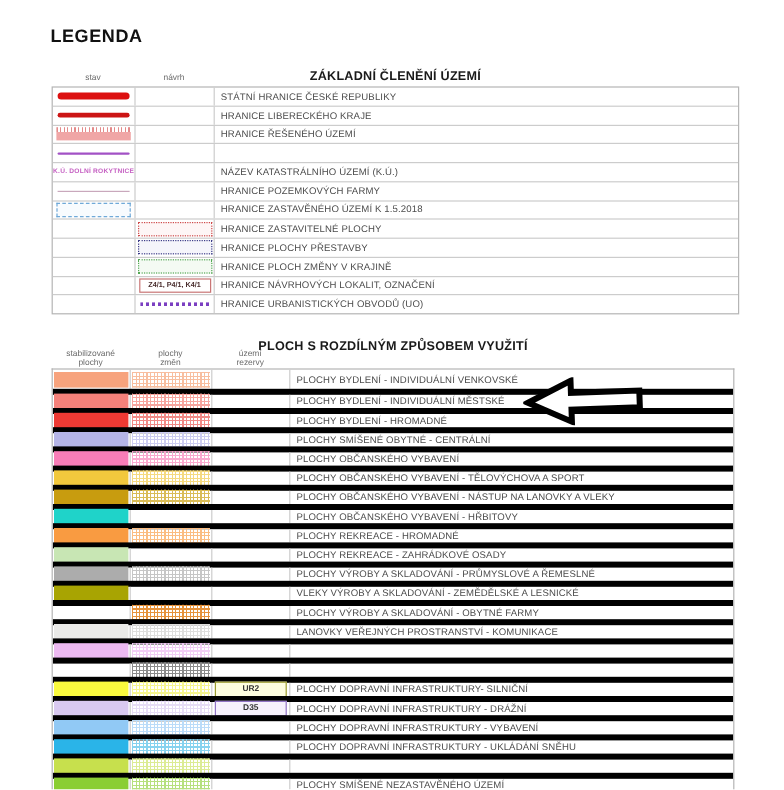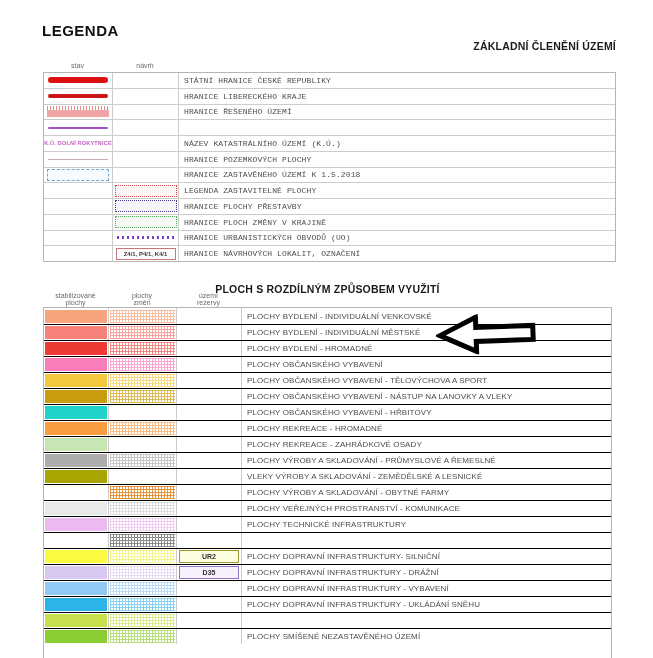--- a/index.html
+++ b/index.html
@@ -3,46 +3,46 @@
 <meta charset="utf-8">
 <style>
   html,body{margin:0;padding:0;}
   body{
     width:653px;height:658px;background:#ffffff;overflow:hidden;position:relative;
     font-family:"Liberation Sans", sans-serif;color:#4d4d4d;
   }
   .abs{position:absolute;}
   #legend-title{left:42px;top:22px;font-size:15px;font-weight:bold;color:#111;letter-spacing:.5px;}
   .section-title{font-size:10.5px;font-weight:bold;color:#1a1a1a;text-align:center;letter-spacing:.2px;}
-  #s1-title{left:43px;top:40px;width:573px;text-align:right;}
+  #s1-title{left:43px;top:58px;width:573px;}
   #s2-title{left:43px;top:283px;width:569px;}
   .colhead{font-size:7px;color:#6a6a6a;text-align:center;line-height:7px;}
   
   #t1{left:43px;top:72px;width:573px;height:190px;border:1px solid #b5b5b5;box-sizing:border-box;display:flex;flex-direction:column;}
   #t1 .row{flex:1;display:flex;border-top:1px solid #cccccc;min-height:0;}
   #t1 .row:first-child{border-top:none;}
   #t1 .c-stav{width:69px;border-right:1px solid #cccccc;display:flex;align-items:center;justify-content:center;box-sizing:border-box;}
   #t1 .c-navrh{width:66px;border-right:1px solid #cccccc;display:flex;align-items:center;justify-content:center;box-sizing:border-box;}
-  #t1 .c-label{flex:1;display:flex;align-items:center;padding-left:5px;font-size:8px;letter-spacing:.1px;white-space:nowrap;overflow:hidden;font-family:Liberation Mono, monospace;}
+  #t1 .c-label{flex:1;display:flex;align-items:center;padding-left:5px;font-size:8px;letter-spacing:.1px;white-space:nowrap;overflow:hidden;}
   
   .sw{box-sizing:border-box;}
   .band-thick{width:60px;height:6px;border-radius:3px;}
   .band{width:60px;height:4px;border-radius:2px;}
   .band-duo{width:62px;height:11px;background-image:repeating-linear-gradient(90deg,var(--c2) 0 1px,transparent 1px 3px),linear-gradient(var(--c1),var(--c1));background-size:100% 4px,100% 7px;background-position:0 0,0 4px;background-repeat:no-repeat;}
   .hline{width:60px;height:2px;border-radius:1px;}
   .thinline{width:60px;height:1px;}
   .ku-text{font-size:5.5px;letter-spacing:.2px;white-space:nowrap;font-weight:bold;}
   .rect{width:62px;height:12px;background:#fff;}
   .rect.dashed{border:1px dashed;}
   .rect.dotted{border:1px dotted;}
   .dotline{width:58px;height:3px;background:repeating-linear-gradient(90deg,var(--c) 0 2px,transparent 2px 5px);}
   .label-box{width:60px;height:12px;border:1.5px solid;background:#fff;font-size:6px;font-weight:bold;color:#4a2e2e;display:flex;align-items:center;justify-content:center;white-space:nowrap;}
   
   #t2{left:43px;top:307px;width:569px;height:351px;border:1px solid #b5b5b5;border-bottom:none;box-sizing:border-box;display:flex;flex-direction:column;overflow:hidden;}
-  #t2 .row{height:16px;flex:0 0 16px;display:flex;border-top:1px solid #000000;box-sizing:border-box;}
+  #t2 .row{height:16px;flex:0 0 16px;display:flex;border-top:5px solid #000000;box-sizing:border-box;}
   #t2 .row:first-child{border-top:none;}
   #t2 .c-stav{width:65px;border-right:1px solid #cccccc;display:flex;align-items:center;justify-content:center;box-sizing:border-box;}
   #t2 .c-zmen{width:68px;border-right:1px solid #cccccc;display:flex;align-items:center;justify-content:center;box-sizing:border-box;}
   #t2 .c-rez{width:65px;border-right:1px solid #cccccc;display:flex;align-items:center;justify-content:center;box-sizing:border-box;}
   #t2 .c-label{flex:1;display:flex;align-items:center;padding-left:5px;font-size:8px;letter-spacing:.1px;white-space:nowrap;overflow:hidden;}
   .fill-sw{width:62px;height:13px;}
   .hatch-sw{width:65px;height:13px;background-image:repeating-linear-gradient(0deg,var(--hc) 0 1px,transparent 1px 3px),repeating-linear-gradient(90deg,var(--hc) 0 1px,transparent 1px 3px);}
   .rez-box{width:58px;height:11px;border:1.5px solid;display:flex;align-items:center;justify-content:center;font-size:7px;font-weight:bold;color:#333;}
   
   #t1-head-stav{left:43px;top:62px;width:69px;}
@@ -94,63 +94,63 @@
         <div class="sw ku-text" style="color: rgb(197, 95, 194);">K.Ú. DOLNÍ ROKYTNICE</div>
       </div>
       <div class="c-navrh"></div>
       <div class="c-label">NÁZEV KATASTRÁLNÍHO ÚZEMÍ (K.Ú.)</div>
     </div>
     <div class="row">
       <div class="c-stav">
         <div class="sw thinline" style="background: rgb(201, 168, 188);"></div>
       </div>
       <div class="c-navrh"></div>
-      <div class="c-label">HRANICE POZEMKOVÝCH PLOCHY</div>
+      <div class="c-label">HRANICE POZEMKOVÝCH FARMY</div>
     </div>
     <div class="row">
       <div class="c-stav">
         <div class="sw rect dashed" style="border-color: rgb(111, 169, 216); background: rgb(248, 251, 254);"></div>
       </div>
       <div class="c-navrh"></div>
       <div class="c-label">HRANICE ZASTAVĚNÉHO ÚZEMÍ K 1.5.2018</div>
     </div>
     <div class="row">
       <div class="c-stav"></div>
       <div class="c-navrh">
         <div class="sw rect dotted" style="border-color: rgb(206, 74, 74); background: rgb(254, 246, 246);"></div>
       </div>
-      <div class="c-label">LEGENDA ZASTAVITELNÉ PLOCHY</div>
+      <div class="c-label">HRANICE ZASTAVITELNÉ PLOCHY</div>
     </div>
     <div class="row">
       <div class="c-stav"></div>
       <div class="c-navrh">
         <div class="sw rect dotted" style="border-color: rgb(60, 60, 136); background: rgb(245, 245, 251);"></div>
       </div>
       <div class="c-label">HRANICE PLOCHY PŘESTAVBY</div>
     </div>
     <div class="row">
       <div class="c-stav"></div>
       <div class="c-navrh">
         <div class="sw rect dotted" style="border-color: rgb(85, 168, 85); background: rgb(244, 250, 243);"></div>
       </div>
       <div class="c-label">HRANICE PLOCH ZMĚNY V KRAJINĚ</div>
     </div>
     <div class="row">
       <div class="c-stav"></div>
       <div class="c-navrh">
+        <div class="sw label-box" style="border-color: rgb(201, 117, 117);">Z4/1, P4/1, K4/1</div>
+      </div>
+      <div class="c-label">HRANICE NÁVRHOVÝCH LOKALIT, OZNAČENÍ</div>
+    </div>
+    <div class="row">
+      <div class="c-stav"></div>
+      <div class="c-navrh">
         <div class="sw dotline" style="--c: #7b3fc1;"></div>
       </div>
       <div class="c-label">HRANICE URBANISTICKÝCH OBVODŮ (UO)</div>
-    </div>
-    <div class="row">
-      <div class="c-stav"></div>
-      <div class="c-navrh">
-        <div class="sw label-box" style="border-color: rgb(201, 117, 117);">Z4/1, P4/1, K4/1</div>
-      </div>
-      <div class="c-label">HRANICE NÁVRHOVÝCH LOKALIT, OZNAČENÍ</div>
     </div>
   </div>
 
 <div class="abs section-title" id="s2-title">PLOCH S ROZDÍLNÝM ZPŮSOBEM VYUŽITÍ</div>
 <div class="abs colhead" id="t2-head-stav">
     <div>stabilizované</div>
     <div>plochy</div>
   </div>
 <div class="abs colhead" id="t2-head-zmen">
     <div>plochy</div>
@@ -186,20 +186,30 @@
         <div class="fill-sw" style="background: rgb(238, 58, 52);"></div>
       </div>
       <div class="c-zmen">
         <div class="hatch-sw" style="--hc: #f28985;"></div>
       </div>
       <div class="c-rez"></div>
       <div class="c-label">PLOCHY BYDLENÍ - HROMADNÉ</div>
     </div>
     <div class="row">
       <div class="c-stav">
+        <div class="fill-sw" style="background: rgb(181, 181, 231);"></div>
+      </div>
+      <div class="c-zmen">
+        <div class="hatch-sw" style="--hc: #ccccf0;"></div>
+      </div>
+      <div class="c-rez"></div>
+      <div class="c-label">PLOCHY SMÍŠENÉ OBYTNÉ - CENTRÁLNÍ</div>
+    </div>
+    <div class="row">
+      <div class="c-stav">
         <div class="fill-sw" style="background: rgb(248, 125, 184);"></div>
       </div>
       <div class="c-zmen">
         <div class="hatch-sw" style="--hc: #faa8cf;"></div>
       </div>
       <div class="c-rez"></div>
       <div class="c-label">PLOCHY OBČANSKÉHO VYBAVENÍ</div>
     </div>
     <div class="row">
       <div class="c-stav">
@@ -274,31 +284,30 @@
       <div class="c-label">PLOCHY VÝROBY A SKLADOVÁNÍ - OBYTNÉ FARMY</div>
     </div>
     <div class="row">
       <div class="c-stav">
         <div class="fill-sw" style="background: rgb(233, 233, 231);"></div>
       </div>
       <div class="c-zmen">
         <div class="hatch-sw" style="--hc: #dededc;"></div>
       </div>
       <div class="c-rez"></div>
-      <div class="c-label">PLOCHY VEŘEJNÝCH PROSTRANSTVÍ - KOMUNIKACE</div>
+      <div class="c-label">LANOVKY VEŘEJNÝCH PROSTRANSTVÍ - KOMUNIKACE</div>
     </div>
     <div class="row">
       <div class="c-stav">
         <div class="fill-sw" style="background: rgb(236, 185, 241);"></div>
       </div>
       <div class="c-zmen">
         <div class="hatch-sw" style="--hc: #f2cef5;"></div>
       </div>
       <div class="c-rez"></div>
-      <div class="c-label">PLOCHY TECHNICKÉ INFRASTRUKTURY</div>
     </div>
     <div class="row">
       <div class="c-stav"></div>
       <div class="c-zmen">
         <div class="hatch-sw" style="--hc: #8a8a8a;"></div>
       </div>
       <div class="c-rez"></div>
     </div>
     <div class="row">
       <div class="c-stav">

